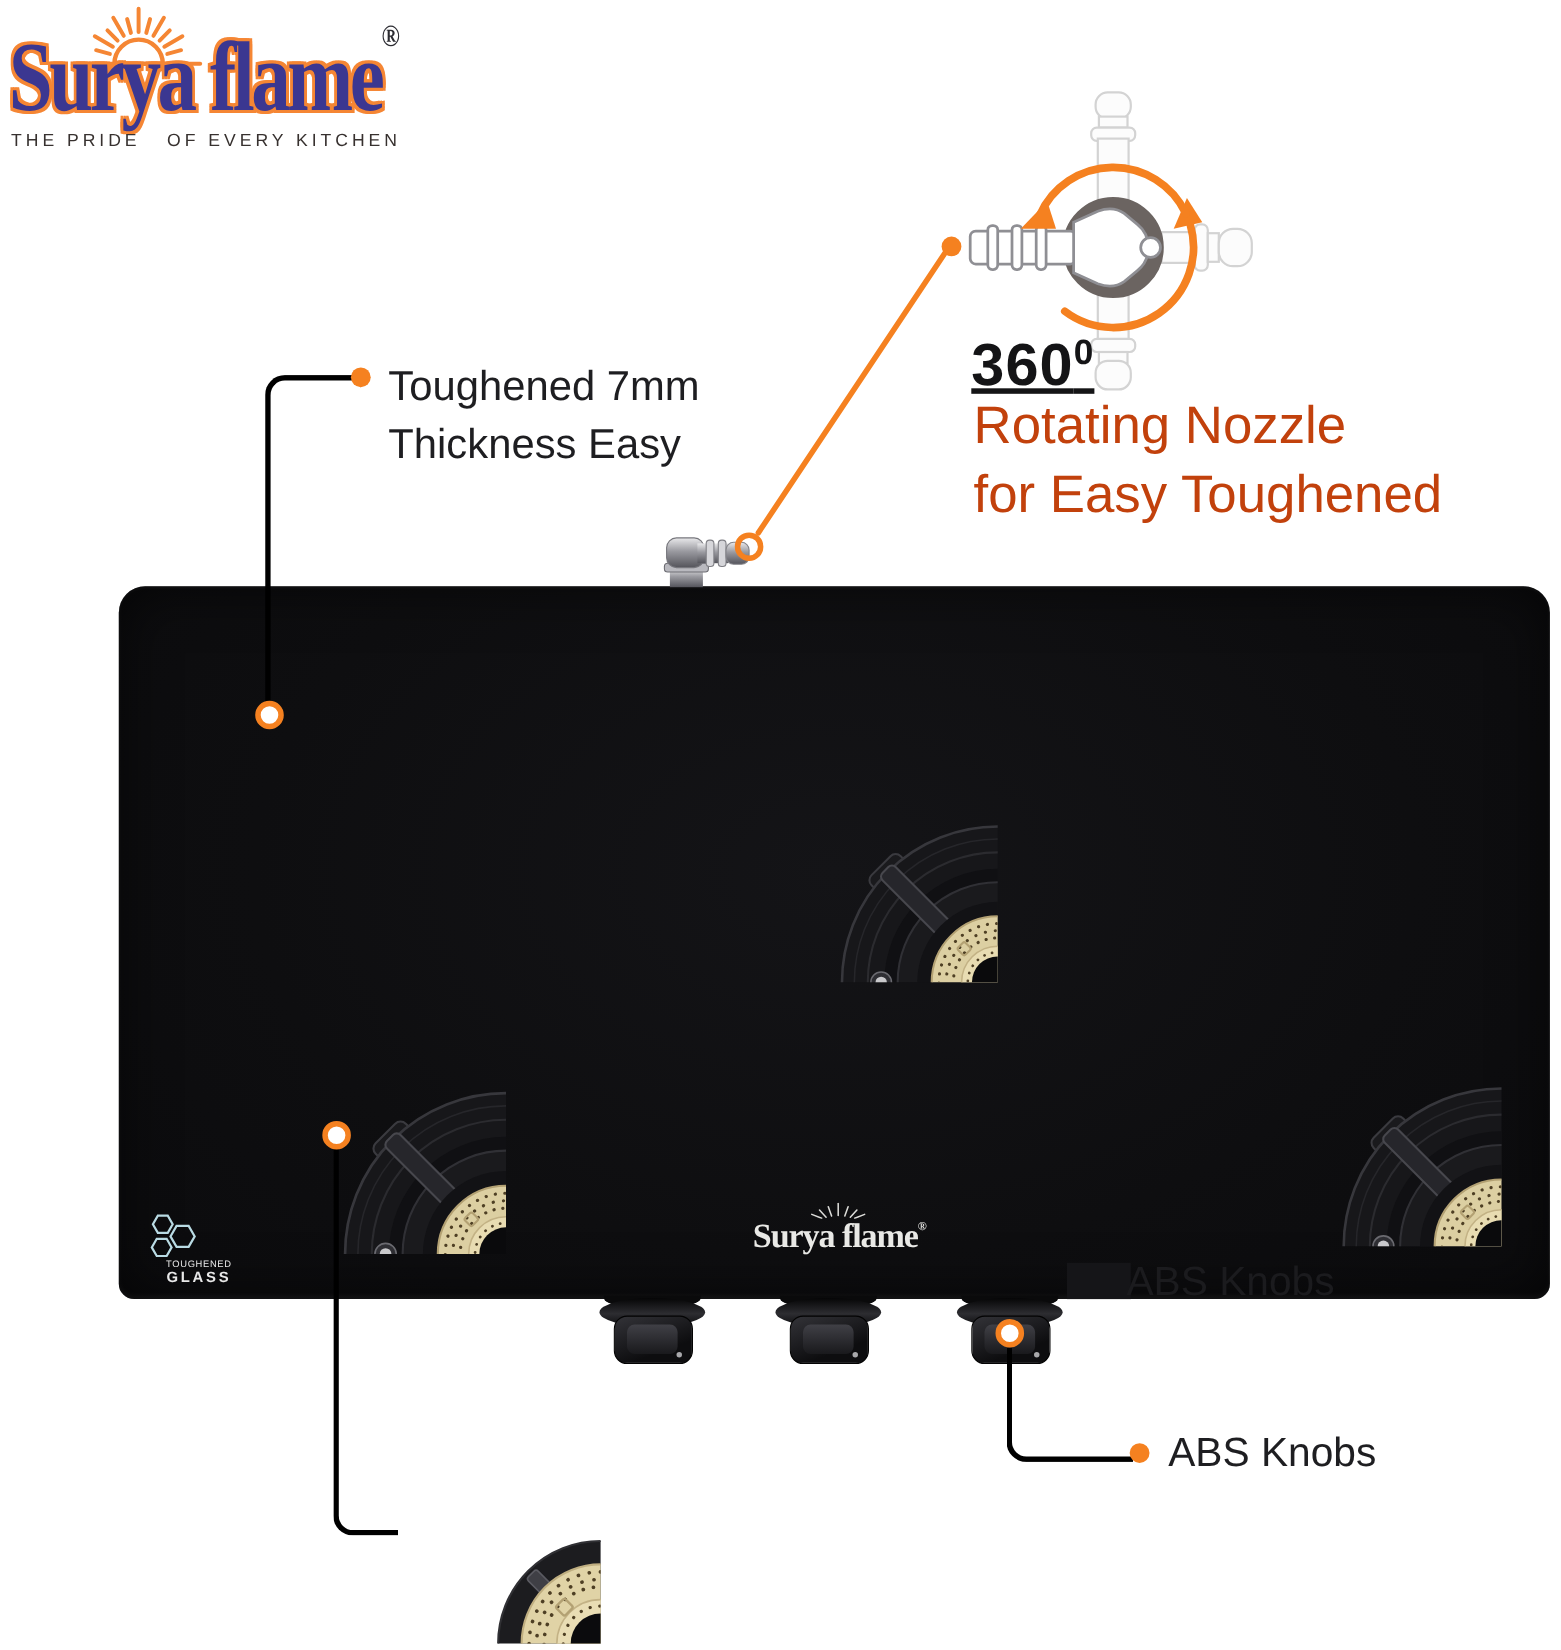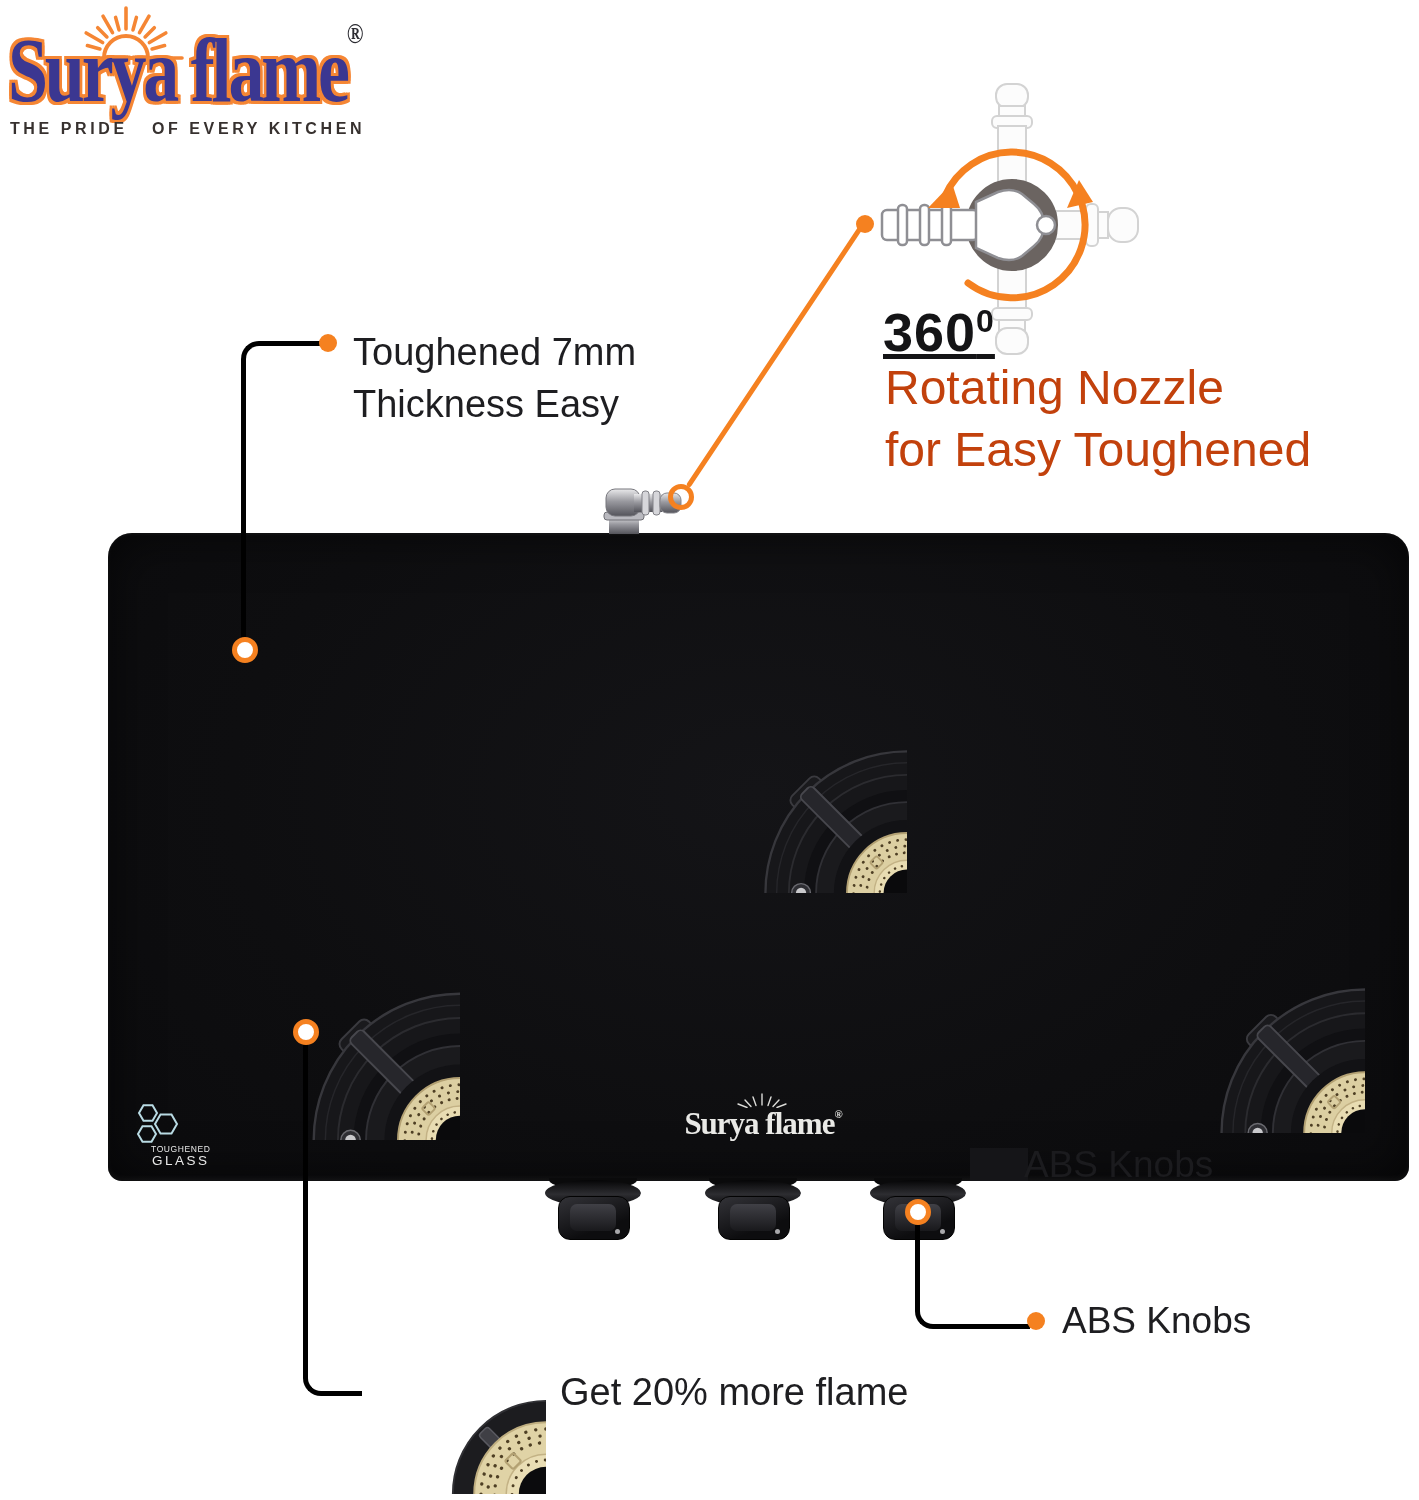--- a/index.html
+++ b/index.html
@@ -16,21 +16,21 @@
   .logo-wordmark{
     position:absolute;left:0;top:12px;z-index:1;white-space:nowrap;
     font-family:"Liberation Serif",serif;font-weight:bold;font-size:90px;
     letter-spacing:-4px;color:#3b3791;line-height:1;
     transform:scaleX(.8);transform-origin:0 0;
     text-shadow:-3px -3px 0 #f58634,3px -3px 0 #f58634,-3px 3px 0 #f58634,
       3px 3px 0 #f58634,-3px 0 0 #f58634,3px 0 0 #f58634,0 -3px 0 #f58634,0 3px 0 #f58634;
   }
   .logo-reg{font-size:28px;letter-spacing:0;color:#2b2b31;text-shadow:none;vertical-align:58px;}
   .logo-tagline{
-    position:absolute;left:2px;top:112px;font-size:16px;font-weight:bold;
+    position:absolute;left:2px;top:112px;font-size:16px;font-weight:normal;
     letter-spacing:3.6px;color:#37312f;white-space:pre;z-index:1;
   }
 
   
   .nozzle-illu{left:868px;top:80px;width:278px;height:278px;}
   .deg-heading{left:883px;top:301px;font-size:54px;font-weight:bold;color:#141416;letter-spacing:1px;text-decoration:underline;}
   .deg-heading sup{font-size:32px;}
   .illu-caption{left:885px;top:357px;font-size:48px;line-height:1.3;color:#c2410c;}
 
   
@@ -74,21 +74,21 @@
   .stove-brand-text{
     position:absolute;left:0;top:13px;width:170px;
     font-family:"Liberation Serif",serif;font-weight:bold;font-size:31px;color:#e9e9e6;
     letter-spacing:-1px;white-space:nowrap;
   }
   .stove-brand-text sup{font-size:11px;vertical-align:16px;}
 
   .glass-badge{position:absolute;left:26px;top:570px;width:100px;}
   .badge-text{position:absolute;left:17px;top:42px;text-align:center;color:#e8e8e8;line-height:1.1;}
   .badge-l1{font-size:8.5px;font-weight:normal;letter-spacing:.6px;}
-  .badge-l2{font-size:13.5px;font-weight:normal;letter-spacing:2.5px;}
+  .badge-l2{font-size:13.5px;font-weight:bold;letter-spacing:2.5px;}
 
   .stove-watermark{position:absolute;left:916px;top:611px;font-size:37px;color:#1b1b1e;z-index:2;}
   .stove-patch{position:absolute;left:862px;top:615px;width:58px;height:33px;background:#151518;}
 
   
   .stove-nozzle{left:596px;top:486px;width:96px;height:48px;z-index:2;}
 
   
   .knob{position:absolute;top:1178px;width:100px;height:62px;z-index:1;}
   .knob-collar{position:absolute;left:6px;top:0;width:88px;height:12px;background:#0a0a0b;
@@ -239,21 +239,20 @@
 <div class="abs illu-caption">
   <div>Rotating Nozzle</div>
   <div>for Easy Toughened</div>
 </div>
 
 <div class="abs lbl-glass">
   <div>Toughened 7mm</div>
   <div>Thickness Easy</div>
 </div>
 <div class="abs lbl-burner">
-  <div>Get 20% more flame</div>
 </div>
 <div class="abs lbl-knobs">ABS Knobs</div>
 
 <div class="cline cline-glass"></div>
 <div class="cline cline-nozzle"></div>
 <div class="cline cline-jumbo"></div>
 <div class="cline cline-absknobs"></div>
 <div class="cdot cdot-glass"></div>
 <div class="cring cring-glass"></div>
 <div class="cdot cdot-nozzle"></div>

